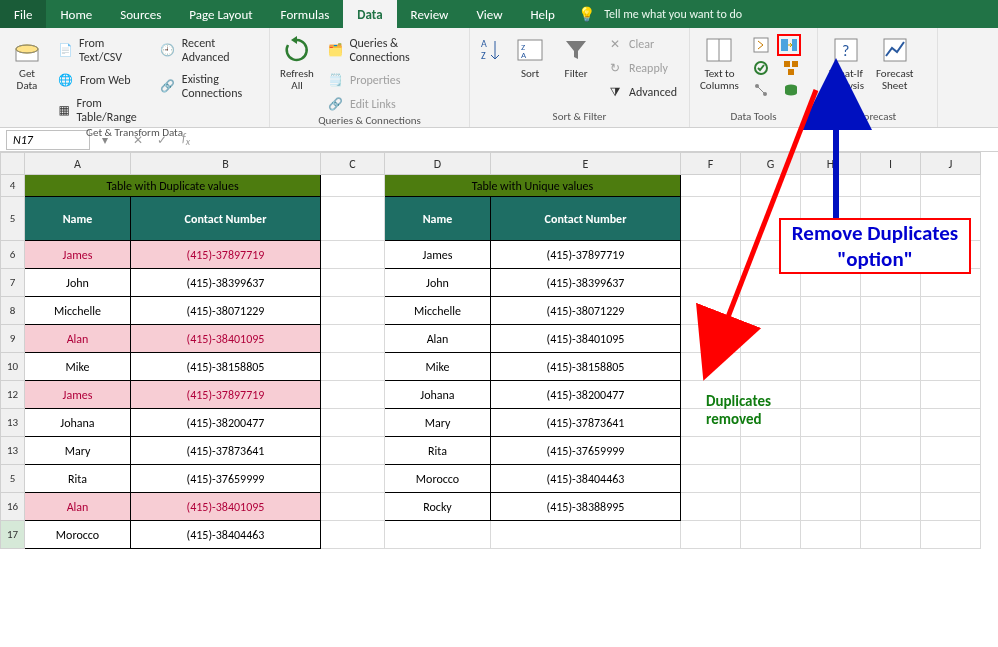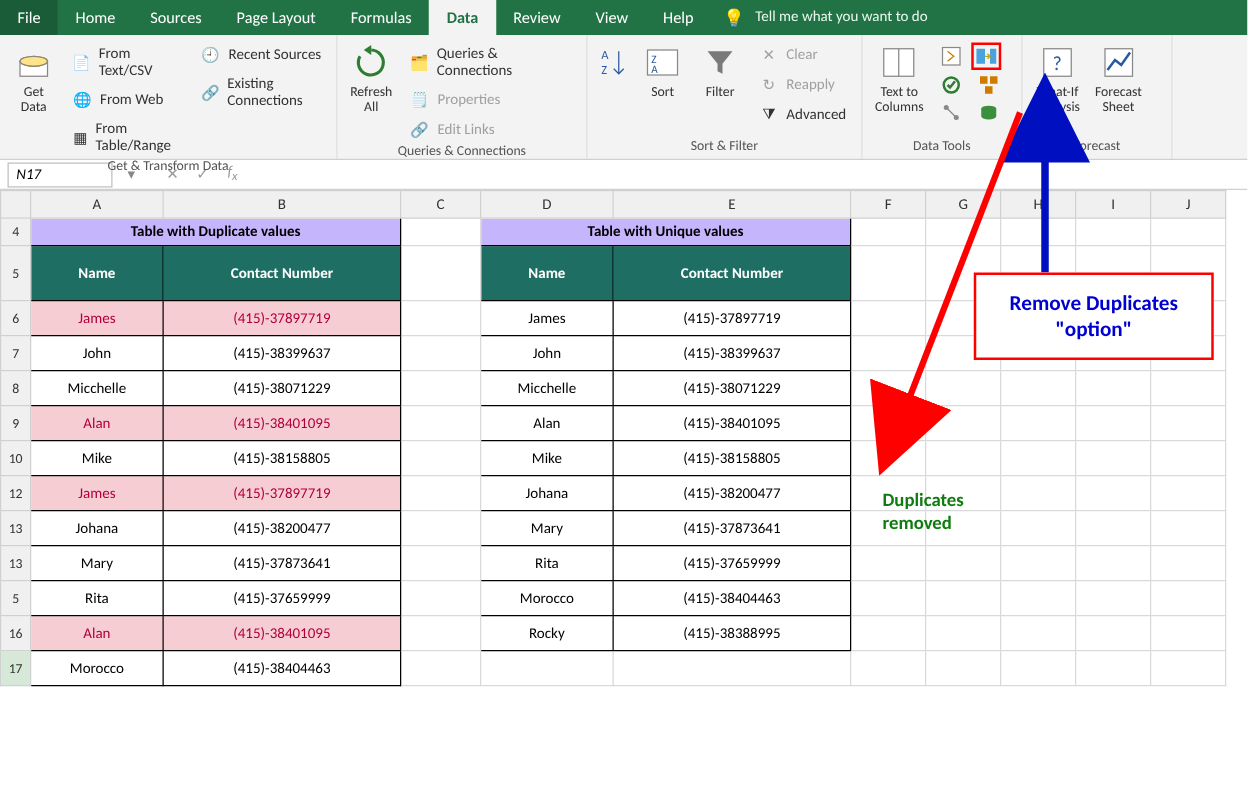--- a/index.html
+++ b/index.html
@@ -56,30 +56,30 @@
 .cC { width: 64px; }
 .cD { width: 106px; }
 .cE { width: 190px; }
 .cF { width: 60px; }
 .cG { width: 60px; }
 .cH { width: 60px; }
 .cI { width: 60px; }
 .cJ { width: 60px; }
 
 
-.tbl-title { font-weight: 700; font-size: 15px; background: #c4b5fd; border: 1px solid #000 !important; }
+.tbl-title { font-weight: 400; font-size: 15px; background: #4d7c0f; border: 1px solid #000 !important; }
 
 .tbl-hdr { background: #1e6e64; color: #fff; font-weight: 700; font-size: 15px; border: 1px solid #000 !important; height: 44px !important; }
 
 .tbl-cell { border: 1px solid #000 !important; font-size: 13px; height: 28px !important; }
 .dup { background: #f7cdd4; color: #b0003a; }
 
 
 .overlay { position: absolute; left: 0; top: 0; width: 998px; height: 647px; pointer-events: none; }
-.callout-box { position: absolute; border: 2px solid #ff0000; padding: 12px 10px; font-weight: 700; color: #0000d0; font-size: 17px; text-align: center; background: #fff; }
+.callout-box { position: absolute; border: 2px solid #ff0000; padding: 0 10px; font-weight: 700; color: #0000d0; font-size: 21px; text-align: center; background: #fff; }
 .green-note { position: absolute; font-weight: 700; font-size: 15px; color: #107c10; text-align: left; line-height: 1.2; }
 
 
 svg { display: block; }
 </style>
 </head>
 <body>
 
 <div class="ribbon-tabs">
   <div class="tab file">File</div>
@@ -121,21 +121,21 @@
             <span>From Web</span>
           </div>
         <div class="small-btn">
             <span class="icon">▦</span>
             <span>From Table/Range</span>
           </div>
       </div>
       <div class="vcol">
         <div class="small-btn">
             <span class="icon">🕘</span>
-            <span>Recent Sources</span>
+            <span>Recent Advanced</span>
           </div>
         <div class="small-btn">
             <span class="icon">🔗</span>
             <span>Existing Connections</span>
           </div>
       </div>
     </div>
     <div class="ribbon-group-label">Get &amp; Transform Data</div>
   </div>
 

